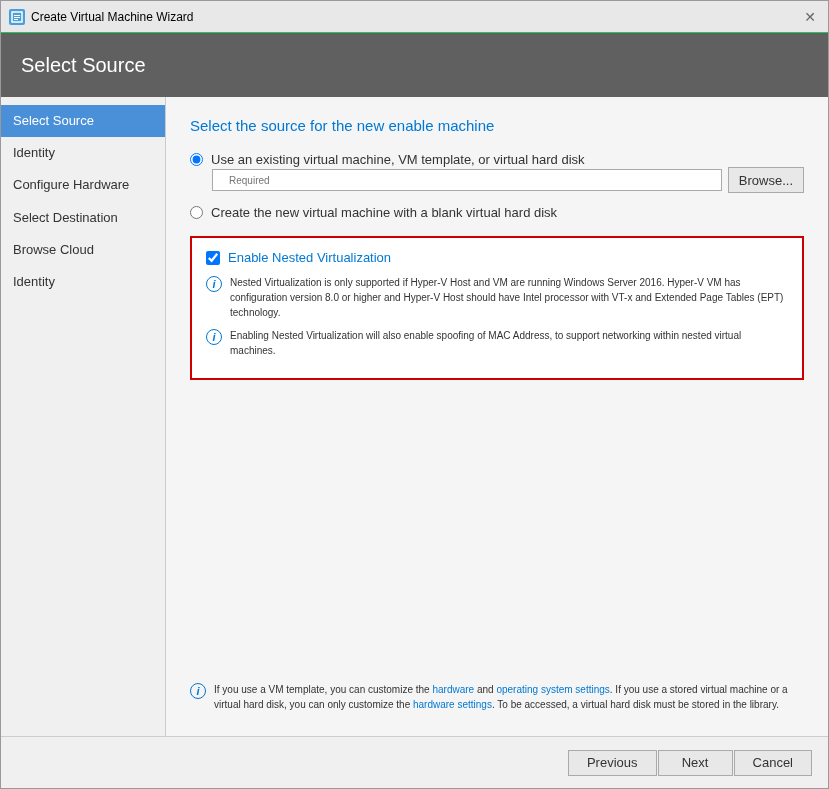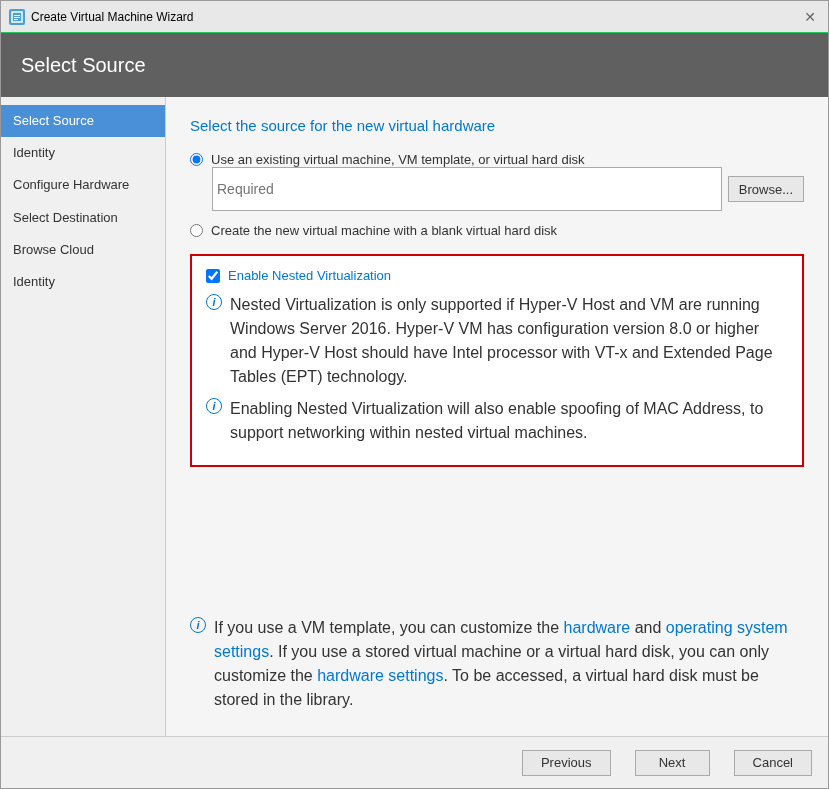--- a/index.html
+++ b/index.html
@@ -122,24 +122,24 @@
       color: #333;
     }
     .text-field-row {
       display: flex;
       align-items: center;
       margin-left: 22px;
       margin-bottom: 12px;
     }
     .text-input {
       flex: 1;
-      height: 44px;
+      height: 22px;
       border: 1px solid #aaa;
-      padding: 2px 4px;
-      font-size: 14px;
+      padding: 2px 16px;
+      font-size: 10px;
       color: #999;
       background: white;
     }
     .browse-btn {
       margin-left: 6px;
       height: 26px;
       padding: 0 10px;
       border: 1px solid #aaa;
       background: #e8e8e8;
       cursor: pointer;
@@ -183,39 +183,39 @@
       font-size: 11px;
       font-weight: bold;
       display: flex;
       align-items: center;
       justify-content: center;
       margin-right: 8px;
       margin-top: 1px;
       font-style: italic;
     }
     .info-text {
-      font-size: 16px;
+      font-size: 10px;
       color: #333;
       line-height: 1.5;
     }
     .spacer { flex: 1; }
     .bottom-info {
       display: flex;
       align-items: flex-start;
       padding: 12px 0 4px 0;
       border-top: none;
     }
     .footer {
       background: #f0f0f0;
       border-top: 1px solid #ccc;
       padding: 14px 16px;
       display: flex;
       justify-content: flex-end;
       align-items: center;
-      gap: 24px;
+      gap: 1px;
       height: 52px;
     }
     .footer-btn {
       height: 26px;
       padding: 0 18px;
       border: 1px solid #aaa;
       background: #e8e8e8;
       cursor: pointer;
       font-size: 13px;
       color: #333;
@@ -264,21 +264,21 @@
       </div>
       <div class="sidebar-item">
         <span>Browse Cloud</span>
       </div>
       <div class="sidebar-item">
         <span>Identity</span>
       </div>
     </div>
 
     <div class="main-content">
-      <div class="page-heading">Select the source for the new virtual hardware</div>
+      <div class="page-heading">Select the source for the new enable machine</div>
 
       <div class="radio-row">
         <input type="radio" name="source_type" checked="" id="radio1" style="">
         <label class="radio-label" for="radio1">Use an existing virtual machine, VM template, or virtual hard disk</label>
       </div>
 
       <div class="text-field-row">
         <input type="text" class="text-input" placeholder="Required" style="">
         <button class="browse-btn">Browse...</button>
       </div>

